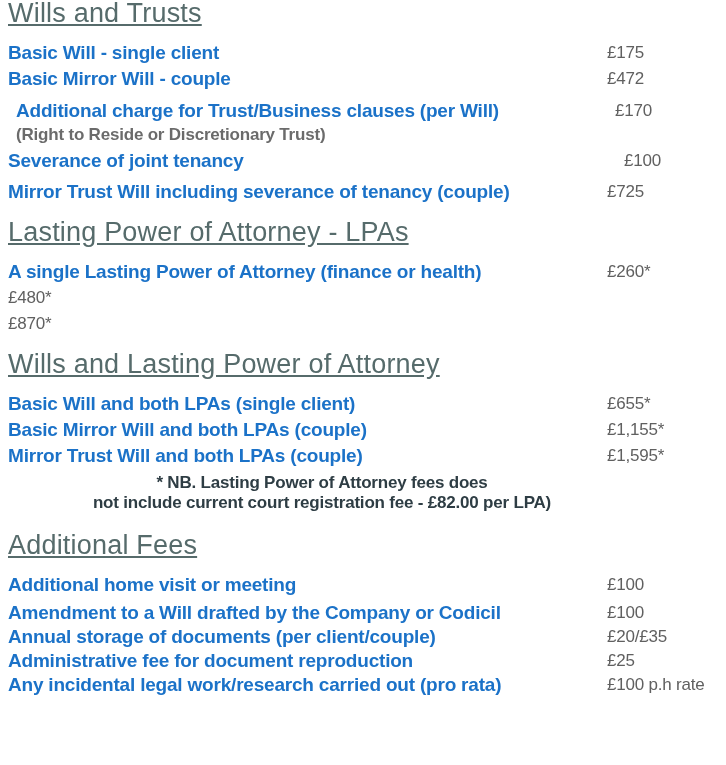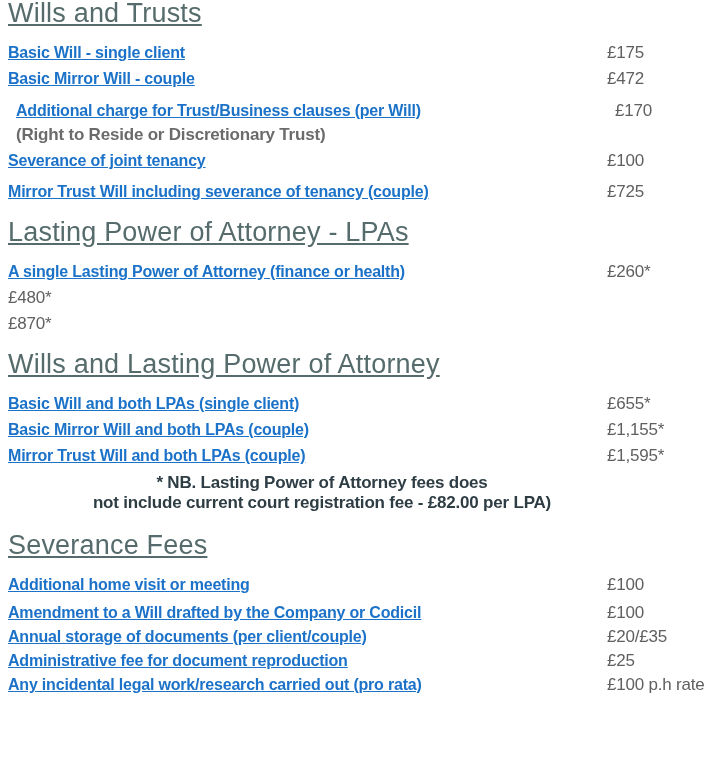--- a/index.html
+++ b/index.html
@@ -14,41 +14,40 @@
   .section-title {
     font-size: 27px; font-weight: normal; line-height: 23px;
     color: var(--heading-color, #566b6b);
     text-decoration: underline;
     margin: 0 0 19px 0;
     letter-spacing: 0.2px;
   }
   .rows .row { display: flex; align-items: flex-start; margin-bottom: 9px; }
   .labels { flex: 0 0 599px; min-width: 0; }
   .label {
-    font-size: 16px; font-weight: bold; line-height: 17px;
+    font-size: 19px; font-weight: bold; line-height: 17px;
     color: var(--item-color, #1b72c8);
     letter-spacing: -0.2px;
-    text-decoration: underline;
   }
   .sublabel {
     font-size: 17px; font-weight: bold; line-height: 17px;
     color: var(--sublabel-color, #6b6b6b);
     margin-top: 7px;
     letter-spacing: -0.2px;
   }
   .sublabel:empty { display: none; }
   .price {
     font-size: 17px; font-weight: normal; line-height: 17px;
     color: var(--price-color, #606060);
     white-space: nowrap;
     letter-spacing: -0.2px;
   }
   
   .s1 .row:nth-child(3) { margin-top: 15px; margin-left: 8px; }
-  .s1 .row:nth-child(4) { margin-top: 7px; }
+  .s1 .row:nth-child(4) { margin-top: 7px; gap: 17px; }
   .s1 .row:nth-child(5) { margin-top: 14px; }
   .s2 .row:nth-child(3) { margin-top: 4px; }
   .s3 .row:nth-child(3) { margin-top: 4px; }
   .s4 .row { margin-bottom: 7px; }
   .s4 .row:first-child { margin-bottom: 11px; }
   .footnote {
     width: 628px; margin-top: 2px;
     text-align: center;
     font-size: 17px; font-weight: bold; line-height: 20px;
     color: var(--note-color, #2e3d44);
@@ -153,21 +152,21 @@
     <div class="price">£1,595*</div>
   </div>
 </div>
   <div class="footnote">
           <div>* NB. Lasting Power of Attorney fees does</div>
           <div>not include current court registration fee - £82.00 per LPA)</div>
         </div>
       </section>
 
   <section class="section s4">
-    <h2 class="section-title">Severance Fees</h2>
+    <h2 class="section-title">Additional Fees</h2>
     <div class="rows">
   <div class="row">
     <div class="labels">
       <div class="label">Additional home visit or meeting</div>
 
     </div>
     <div class="price">£100</div>
   </div>
 
   <div class="row">

